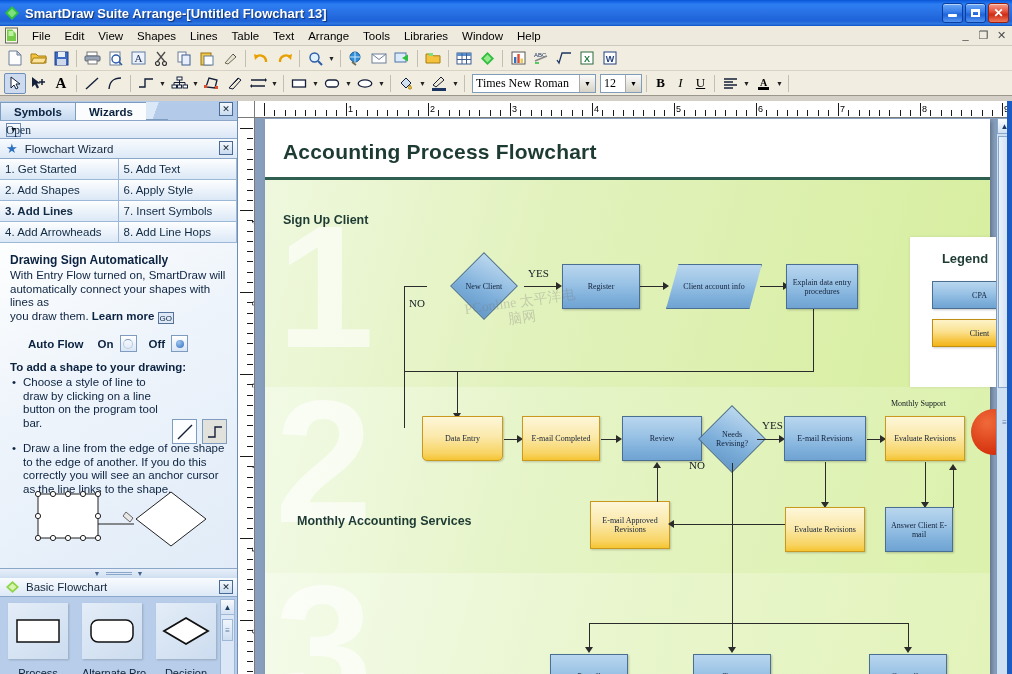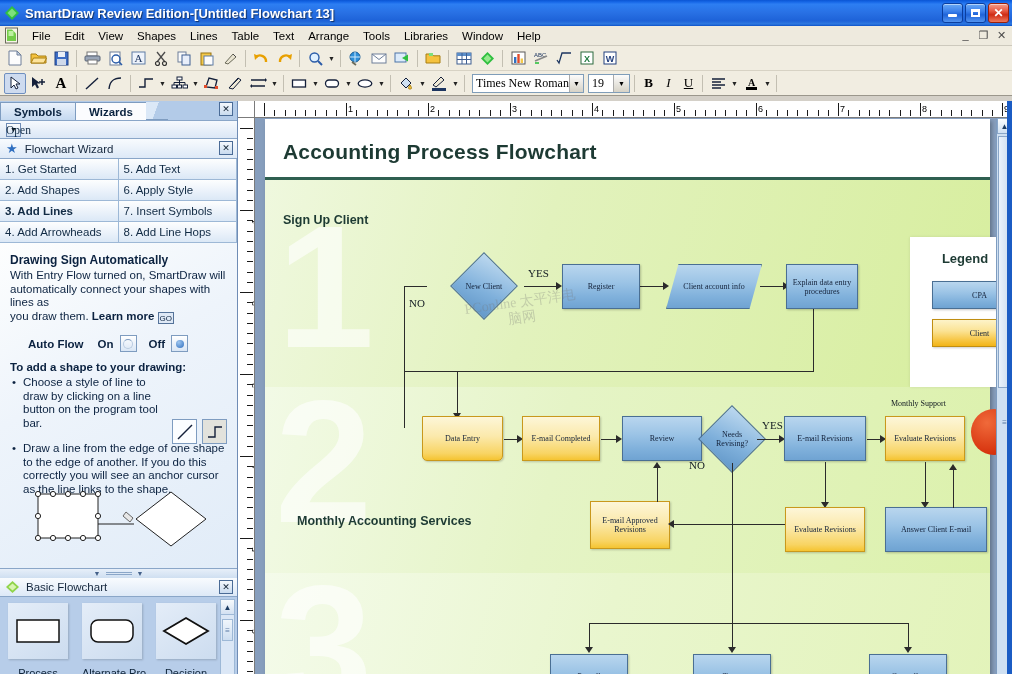--- a/index.html
+++ b/index.html
@@ -51,21 +51,21 @@
   .toolbar{
     height:25px; background:#f1ede1; border-bottom:1px solid #d7d2c4;
     display:flex; align-items:center; padding-left:4px; gap:1px;
   }
   #toolbar2{ border-bottom:1px solid #9b978c; }
   .tbi{ width:22px;height:21px;display:flex;align-items:center;justify-content:center;flex:none;}
   .tbi.sel{ border:1px solid #6f8fbf; background:#cedbef; border-radius:2px;}
   .tsep{ width:1px;height:17px;background:#c3bfb2;margin:0 3px; flex:none;}
   .caret{ width:9px;height:21px;display:flex;align-items:center;justify-content:center;font-size:7px;color:#222;flex:none;}
   .fontbox{
-    height:19px;width:112px;background:#fff;border:1px solid #7f9db9;
+    height:19px;width:124px;background:#fff;border:1px solid #7f9db9;
     display:flex;align-items:center;justify-content:space-between;margin-left:3px;flex:none;
   }
   .fontbox .fv{ padding-left:3px; font-size:12px; font-family:"Liberation Serif",serif; color:#000; white-space:nowrap;}
   .fontbox .drop{ width:16px;height:17px;background:linear-gradient(180deg,#fbfbfb,#d6d2c6);
     border-left:1px solid #aaa;display:flex;align-items:center;justify-content:center;font-size:7px;}
   .sizebox{ width:42px; }
   .txtbtn{ width:19px;height:20px;display:flex;align-items:center;justify-content:center;
     font-size:13px; font-family:"Liberation Serif",serif; color:#000; flex:none;}
 
   
@@ -223,21 +223,21 @@
   .bluedge{ position:absolute; right:0; top:0; bottom:0; width:5px; background:#1b5cc4;}
 </style>
 </head>
 <body>
 
 <div id="titlebar">
   <svg class="tb-icon" viewBox="0 0 16 16">
     <polygon points="8,1 15,8 8,15 1,8" fill="#2fbf3f"></polygon>
     <polygon points="8,3.5 12.5,8 8,12.5 3.5,8" fill="#7de07c"></polygon>
   </svg>
-  <span class="tb-text">SmartDraw Review Edition</span>
+  <span class="tb-text">SmartDraw Suite Arrange</span>
   <span class="tb-text"> - </span>
   <span class="tb-text tb-doc">[Untitled Flowchart 13]</span>
   <div class="tb-btns">
     <div class="tb-btn">
         <span class="glyph" style="margin-top:4px;width:9px;height:3px;background:#fff;border-radius:1px"></span>
       </div>
     <div class="tb-btn">
         <span class="glyph" style="width:9px;height:8px;border:2px solid #fff;border-top-width:3px;"></span>
       </div>
     <div class="tb-btn close">
@@ -532,21 +532,21 @@
         <rect x="1" y="12" width="14" height="3" fill="#1c3560"></rect>
       </svg>
     </div>
   <div class="caret">▼</div>
   <div class="tsep"></div>
   <div class="fontbox">
     <span class="fv">Times New Roman</span>
     <span class="drop">▼</span>
   </div>
   <div class="fontbox sizebox">
-    <span class="fv">19</span>
+    <span class="fv">12</span>
     <span class="drop">▼</span>
   </div>
   <div class="tsep"></div>
   <div class="txtbtn" style="font-weight:bold">B</div>
   <div class="txtbtn" style="font-style:italic">I</div>
   <div class="txtbtn" style="text-decoration:underline">U</div>
   <div class="tsep"></div>
   <div class="tbi">
       <svg width="15" height="13" viewBox="0 0 15 13">
         <path d="M1 2h13M1 5h9M1 8h13M1 11h9" stroke="#14203a" stroke-width="1.4"></path>
@@ -953,21 +953,21 @@
 
         <div class="conn" style="left:467px; top:344px; width:1px; height:160px;"></div>
         <div class="conn" style="left:560px; top:343px; width:1px; height:42px;"></div>
         <div class="arrow ar-d" style="left:556px; top:383px;"></div>
         <div class="conn" style="left:660px; top:343px; width:1px; height:42px;"></div>
         <div class="arrow ar-d" style="left:656px; top:383px;"></div>
 
         <div class="node n-gold-l" style="left:520px; top:388px; width:80px; height:45px;">
           <span>Evaluate Revisions</span>
         </div>
-        <div class="node n-blue" style="left:620px; top:388px; width:102px; height:45px;">
+        <div class="node n-blue" style="left:620px; top:388px; width:68px; height:45px;">
           <span>Answer Client E-mail</span>
         </div>
         <div class="conn" style="left:688px; top:350px; width:1px; height:39px;"></div>
         <div class="arrow ar-u" style="left:684px; top:345px;"></div>
 
         <div class="node n-gold-l" style="left:325px; top:382px; width:80px; height:48px;">
           <span>E-mail Approved Revisions</span>
         </div>
         <div class="conn" style="left:392px; top:348px; width:1px; height:35px;"></div>
         <div class="arrow ar-u" style="left:388px; top:343px;"></div>

